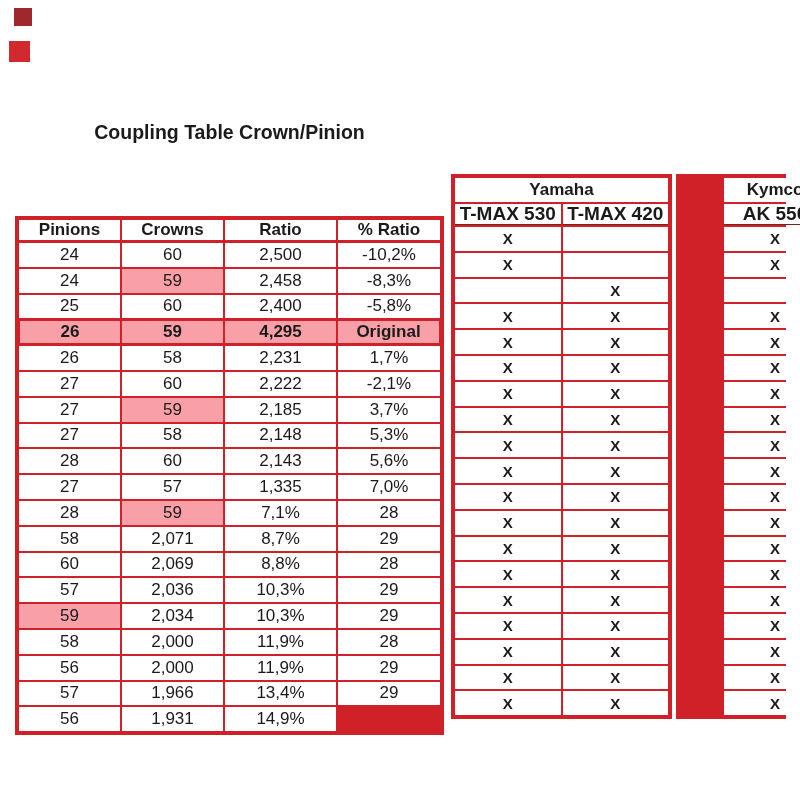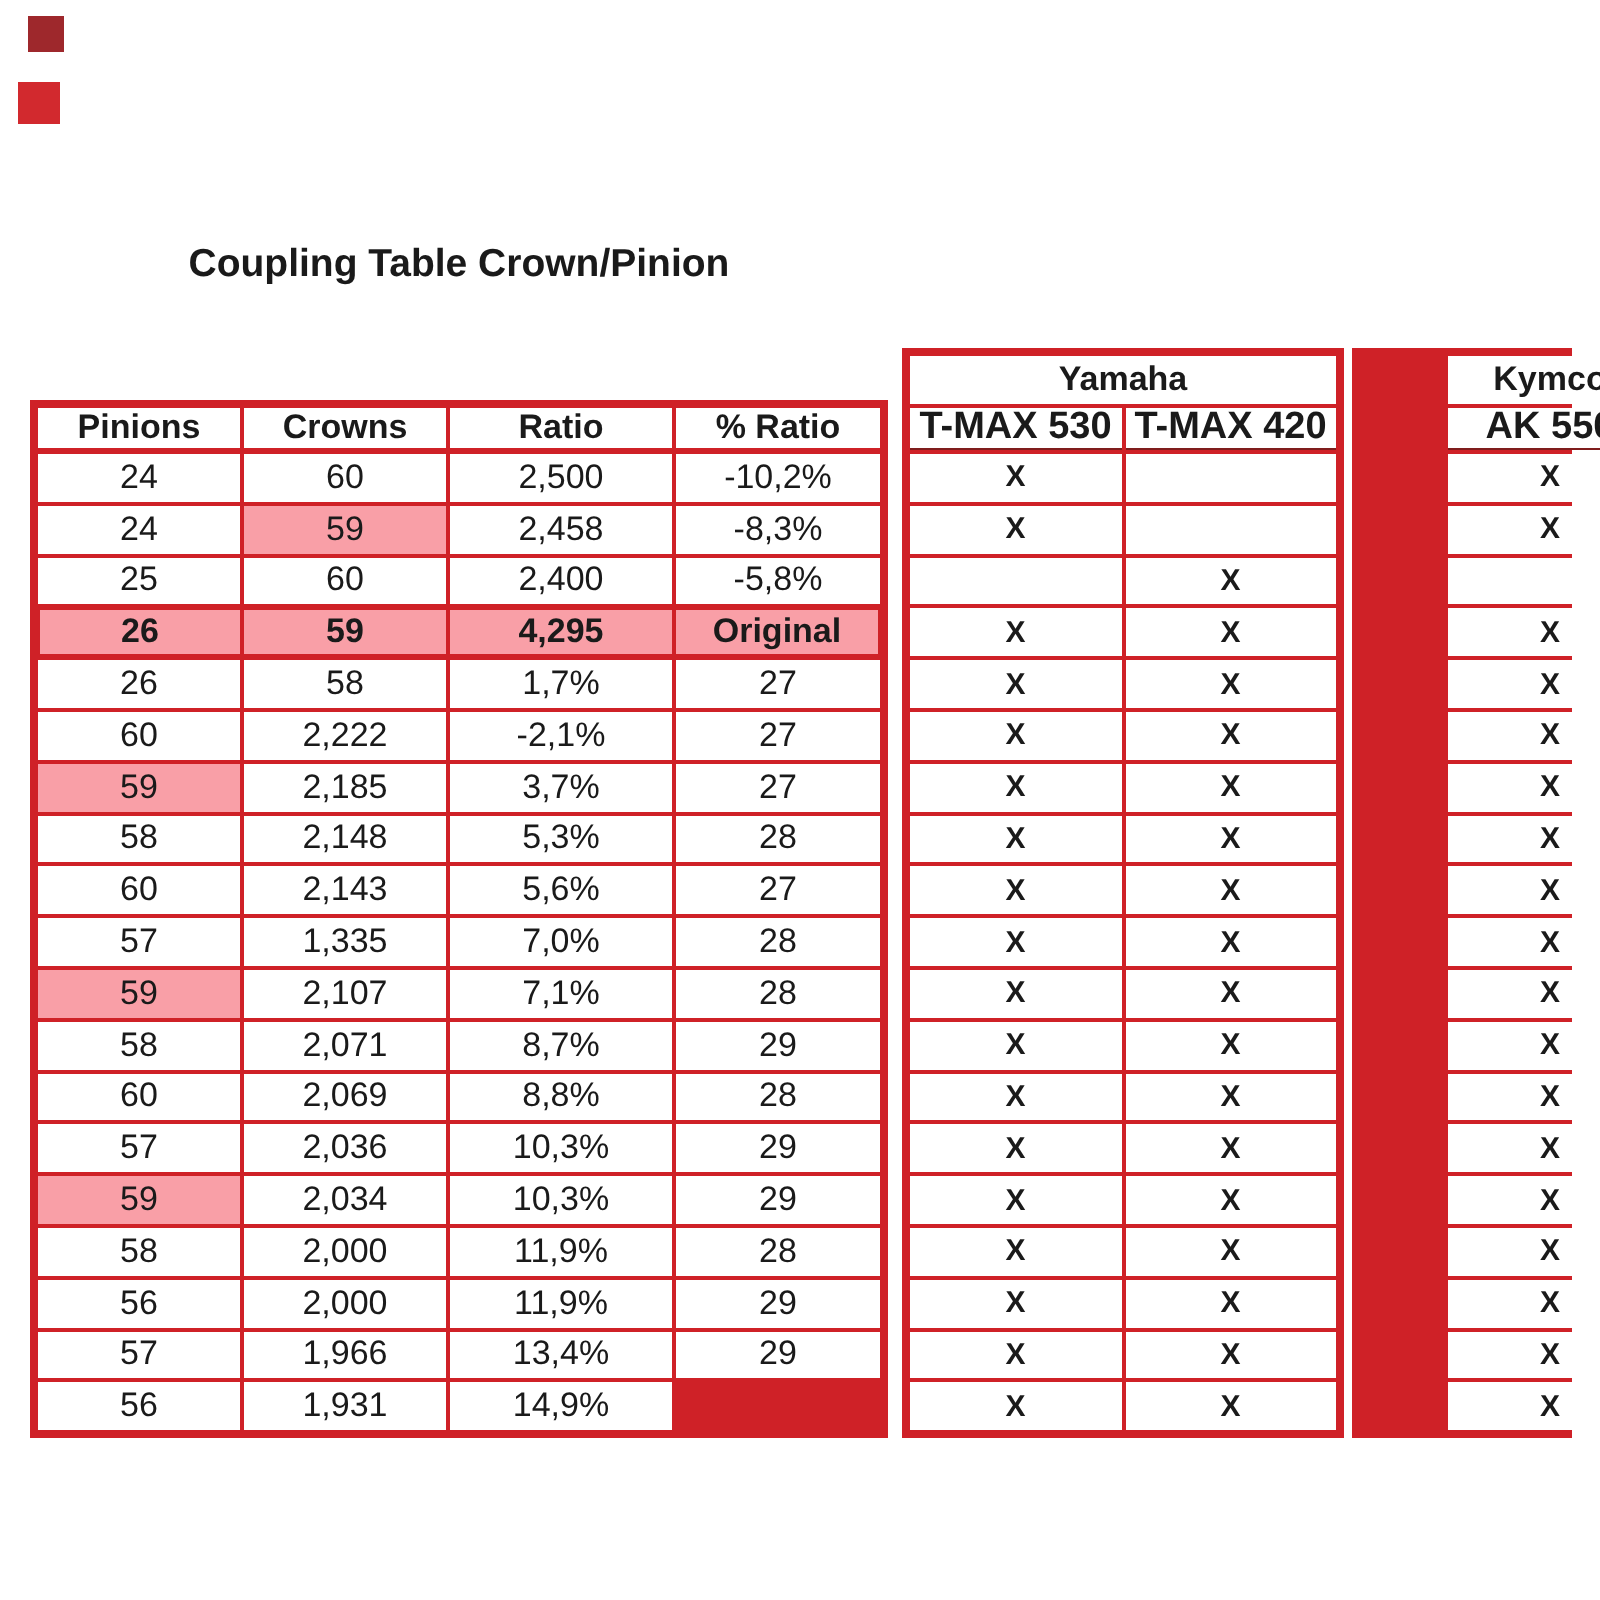--- a/index.html
+++ b/index.html
@@ -9,21 +9,21 @@
 
   .marker { position:absolute; }
   .marker.sq1 { left:14px; top:8px;  width:18px; height:18px; background:#9e282c; }
   .marker.sq2 { left:9px;  top:41px; width:21px; height:21px; background:#d2292e; }
 
   .title { position:absolute; left:15px; top:116px; width:429px; height:32px;
            display:flex; align-items:center; justify-content:center;
            font-size:19.5px; font-weight:bold; color:#1a1a1a; }
 
   .grid { position:absolute; display:grid; background:#cf2127; padding:4px; gap:2px;margin-top:48px; }
-  .main-grid   { left:15px;  top:152px; width:429px; grid-template-columns:101px 101px 111px 102px; grid-template-rows:21px; grid-auto-rows:23.8px; }
+  .main-grid   { left:15px;  top:168px; width:429px; grid-template-columns:101px 101px 111px 102px; grid-template-rows:21px; grid-auto-rows:23.8px; }
   .yamaha-grid { left:451px; top:126px; width:221px; grid-template-columns:105.5px 105.5px; grid-template-rows:24px 21px; grid-auto-rows:23.8px; }
   .kymco-grid  { left:676px; top:126px; width:110px; grid-template-columns:102px; grid-template-rows:24px 21px; grid-auto-rows:23.8px;padding-left:48px; }
 
   .cell { background:#ffffff; display:flex; align-items:center; justify-content:center;
           font-size:17px; color:#1a1a1a; white-space:nowrap; overflow:hidden; }
   .cell.head  { font-weight:bold; font-size:17px; border-bottom:1px solid #cf2127; }
   .cell.brand-head { font-weight:bold; font-size:17px; grid-column:1 / -1; }
   .cell.model-head { font-weight:bold; font-size:19px; border-bottom:1px solid #7f1d1d; }
   .cell.pink  { background:#f99fa7; }
   .cell.orig  { background:#f99fa7; font-weight:bold;
@@ -58,20 +58,21 @@
       <div class="cell">25</div>
       <div class="cell">60</div>
       <div class="cell">2,400</div>
       <div class="cell">-5,8%</div>
       <div class="cell orig first">26</div>
       <div class="cell orig">59</div>
       <div class="cell orig">4,295</div>
       <div class="cell orig last">Original</div>
       <div class="cell">26</div>
       <div class="cell">58</div>
+      <div class="cell">2,231</div>
       <div class="cell">1,7%</div>
       <div class="cell">27</div>
       <div class="cell">60</div>
       <div class="cell">2,222</div>
       <div class="cell">-2,1%</div>
       <div class="cell">27</div>
       <div class="cell pink">59</div>
       <div class="cell">2,185</div>
       <div class="cell">3,7%</div>
       <div class="cell">27</div>
@@ -81,21 +82,20 @@
       <div class="cell">28</div>
       <div class="cell">60</div>
       <div class="cell">2,143</div>
       <div class="cell">5,6%</div>
       <div class="cell">27</div>
       <div class="cell">57</div>
       <div class="cell">1,335</div>
       <div class="cell">7,0%</div>
       <div class="cell">28</div>
       <div class="cell pink">59</div>
-      <div class="cell">2,107</div>
       <div class="cell">7,1%</div>
       <div class="cell">28</div>
       <div class="cell">58</div>
       <div class="cell">2,071</div>
       <div class="cell">8,7%</div>
       <div class="cell">29</div>
       <div class="cell">60</div>
       <div class="cell">2,069</div>
       <div class="cell">8,8%</div>
       <div class="cell">28</div>

